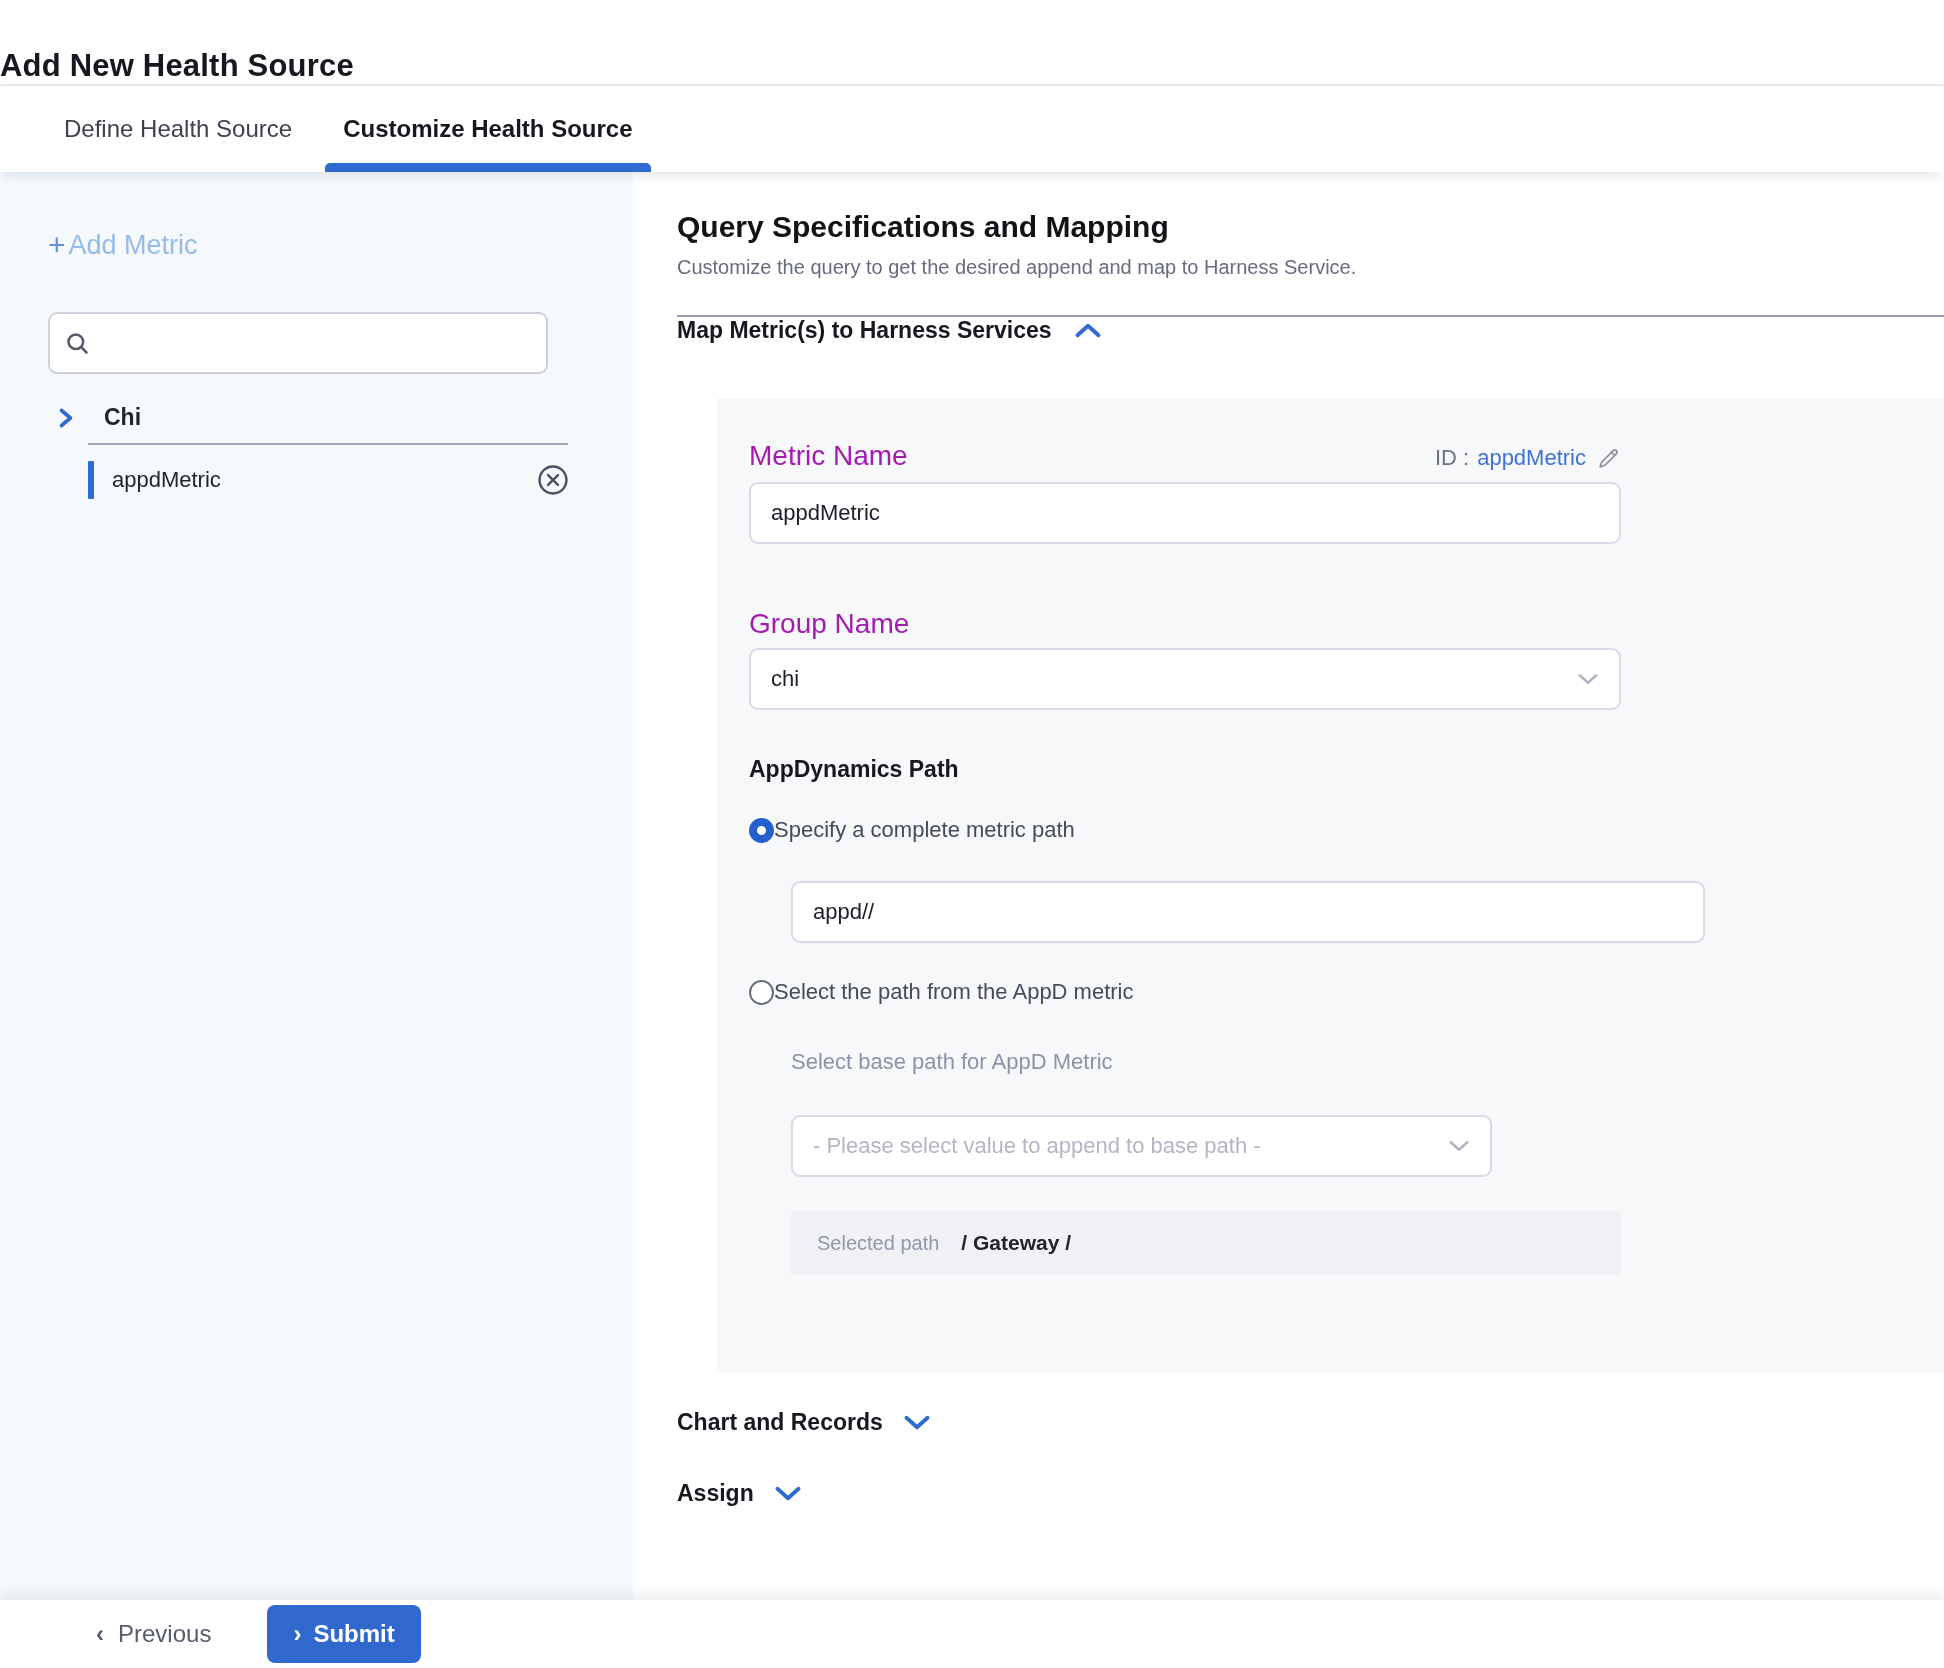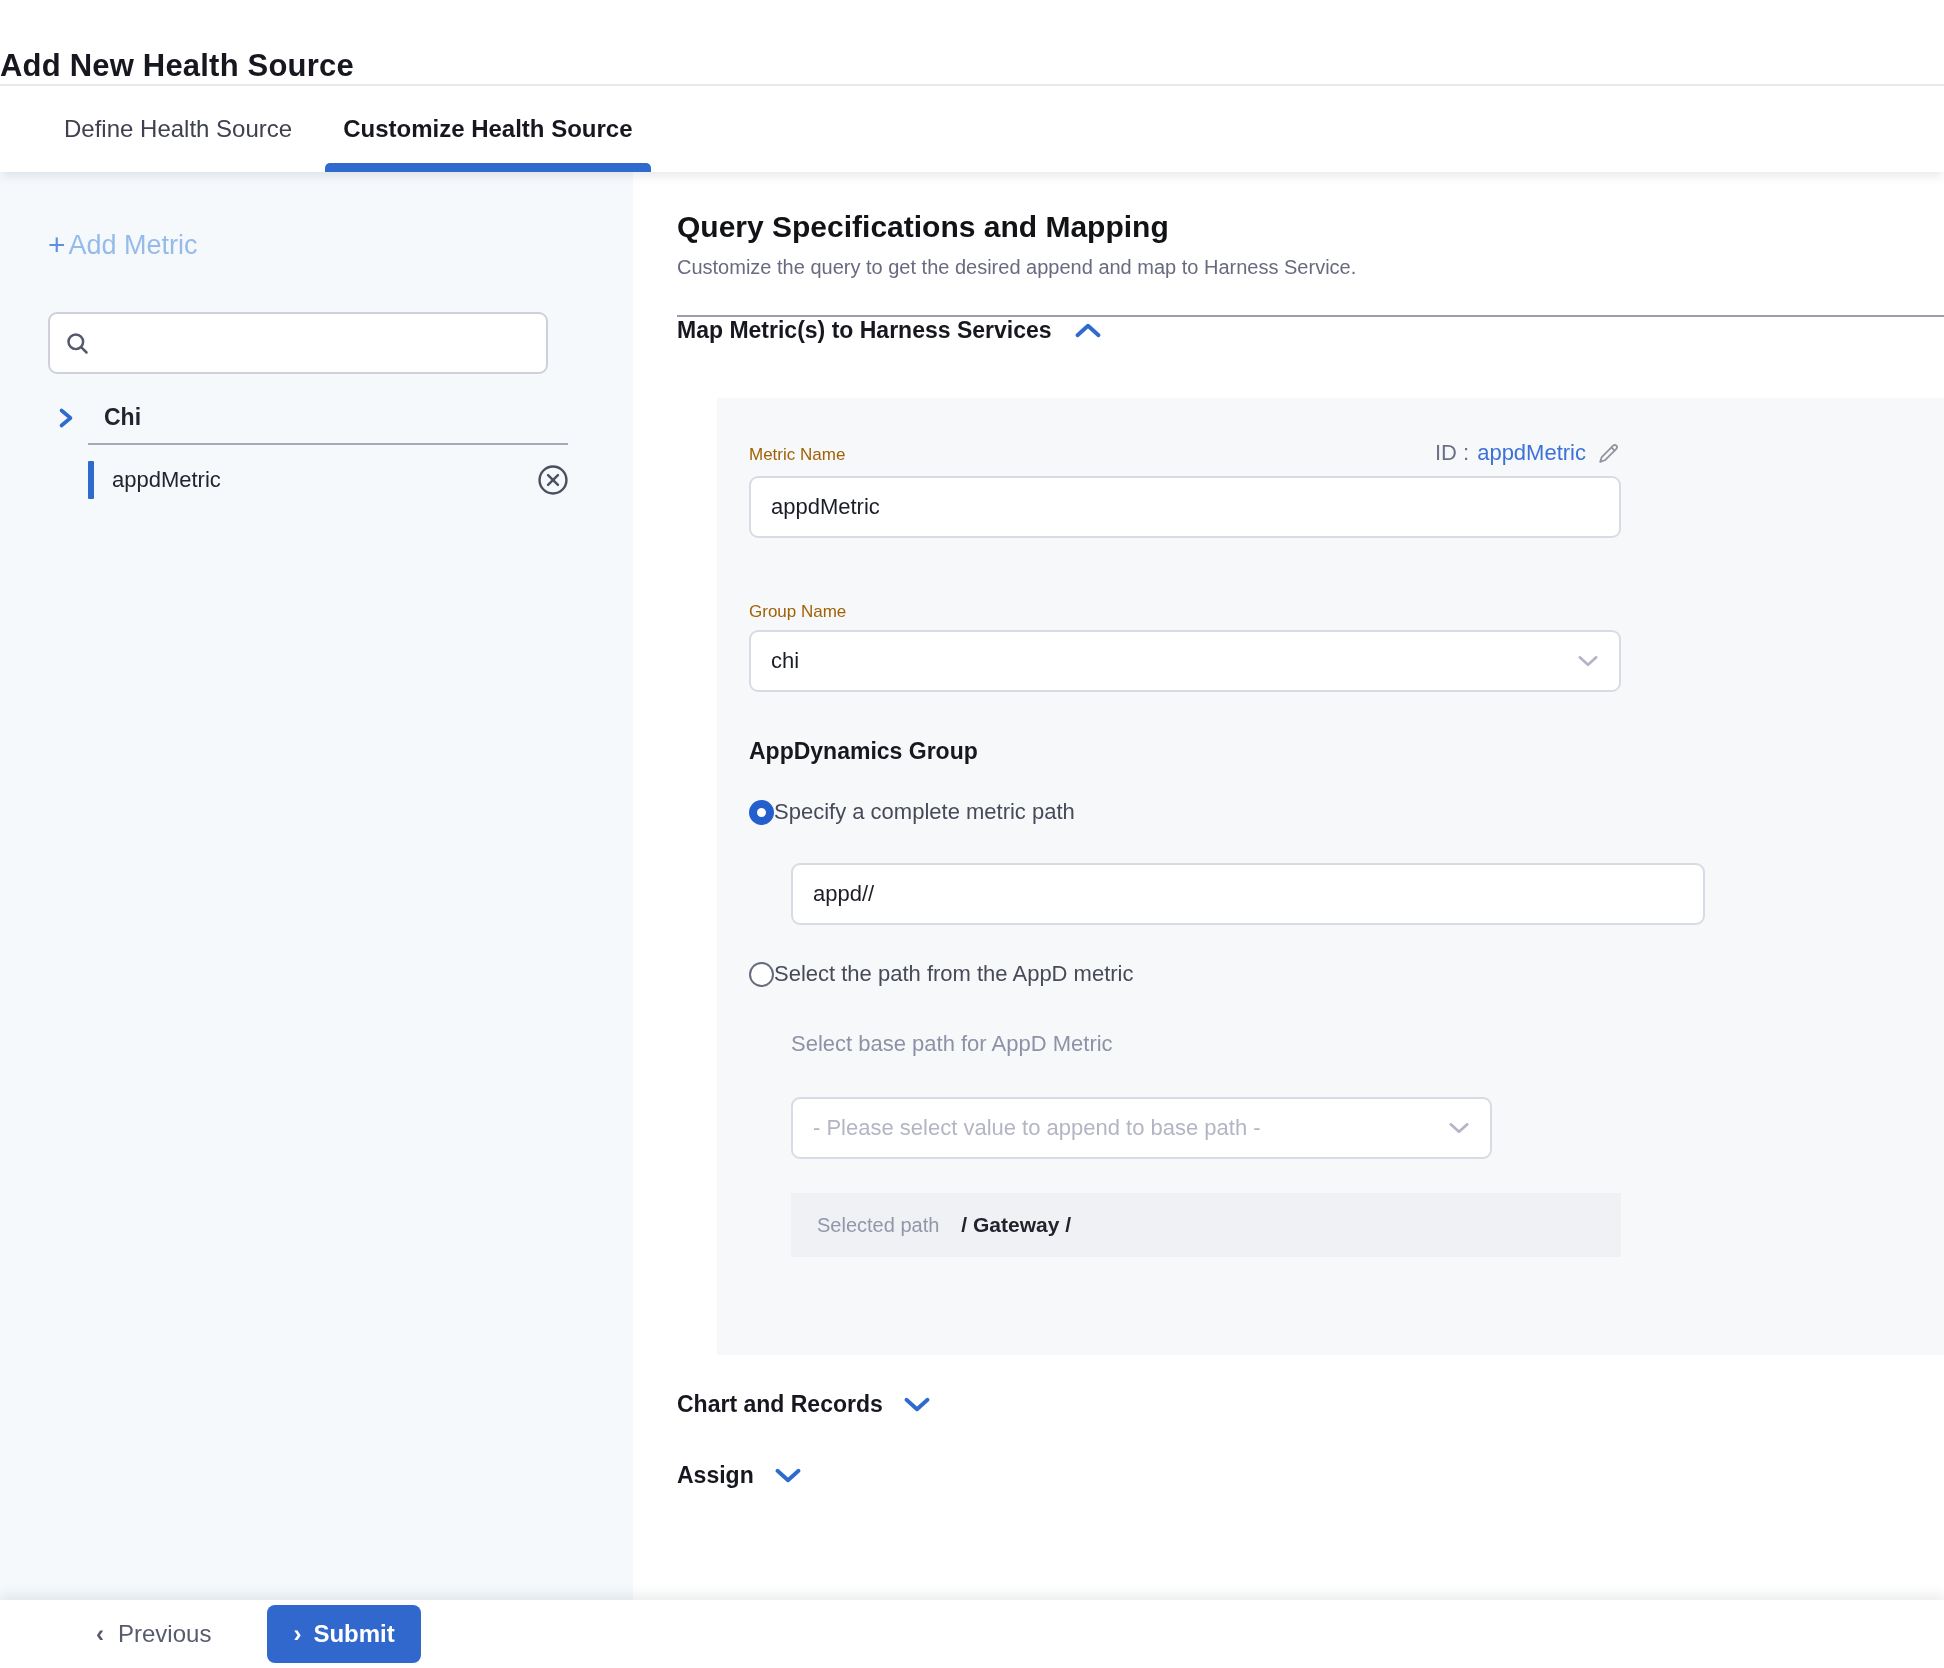--- a/index.html
+++ b/index.html
@@ -160,21 +160,21 @@
     background: #f7f8fa;
     padding: 42px 0 98px 32px;
   }
   .panel-inner { width: 872px; }
 
   .field-label-row {
     display: flex;
     align-items: baseline;
     justify-content: space-between;
   }
-  .field-label { font-size: 17px; color: #a16207; }
+  .field-label { font-size: 28px; color: #a21caf; }
   .id-group { display: flex; align-items: center; }
   .id-label { font-size: 22px; color: #6d7086; }
   .id-value { font-size: 22px; color: #3b72d8; margin-left: 8px; }
   .id-group svg { margin-left: 10px; }
 
   .text-input {
     margin-top: 10px;
     width: 872px;
     height: 62px;
     border: 2px solid #d9dbe4;
@@ -373,21 +373,21 @@
         <input class="text-input" type="text" value="appdMetric" style="">
 
         <div class="field-label mt-group">Group Name</div>
         <div class="select-box">
           <span class="select-value">chi</span>
           <svg width="22" height="14" viewBox="0 0 24 14" fill="none" stroke="#b3b5c4" stroke-width="3" stroke-linecap="round" stroke-linejoin="round">
             <polyline points="3,3 12,11 21,3"></polyline>
           </svg>
         </div>
 
-        <div class="subhead">AppDynamics Group</div>
+        <div class="subhead">AppDynamics Path</div>
 
         <div class="radio-row">
           <span class="radio checked"></span>
           <span class="radio-label">Specify a complete metric path</span>
         </div>
 
         <input class="text-input path-input indent" type="text" value="appd//" style="">
 
         <div class="radio-row second">
           <span class="radio unchecked"></span>

